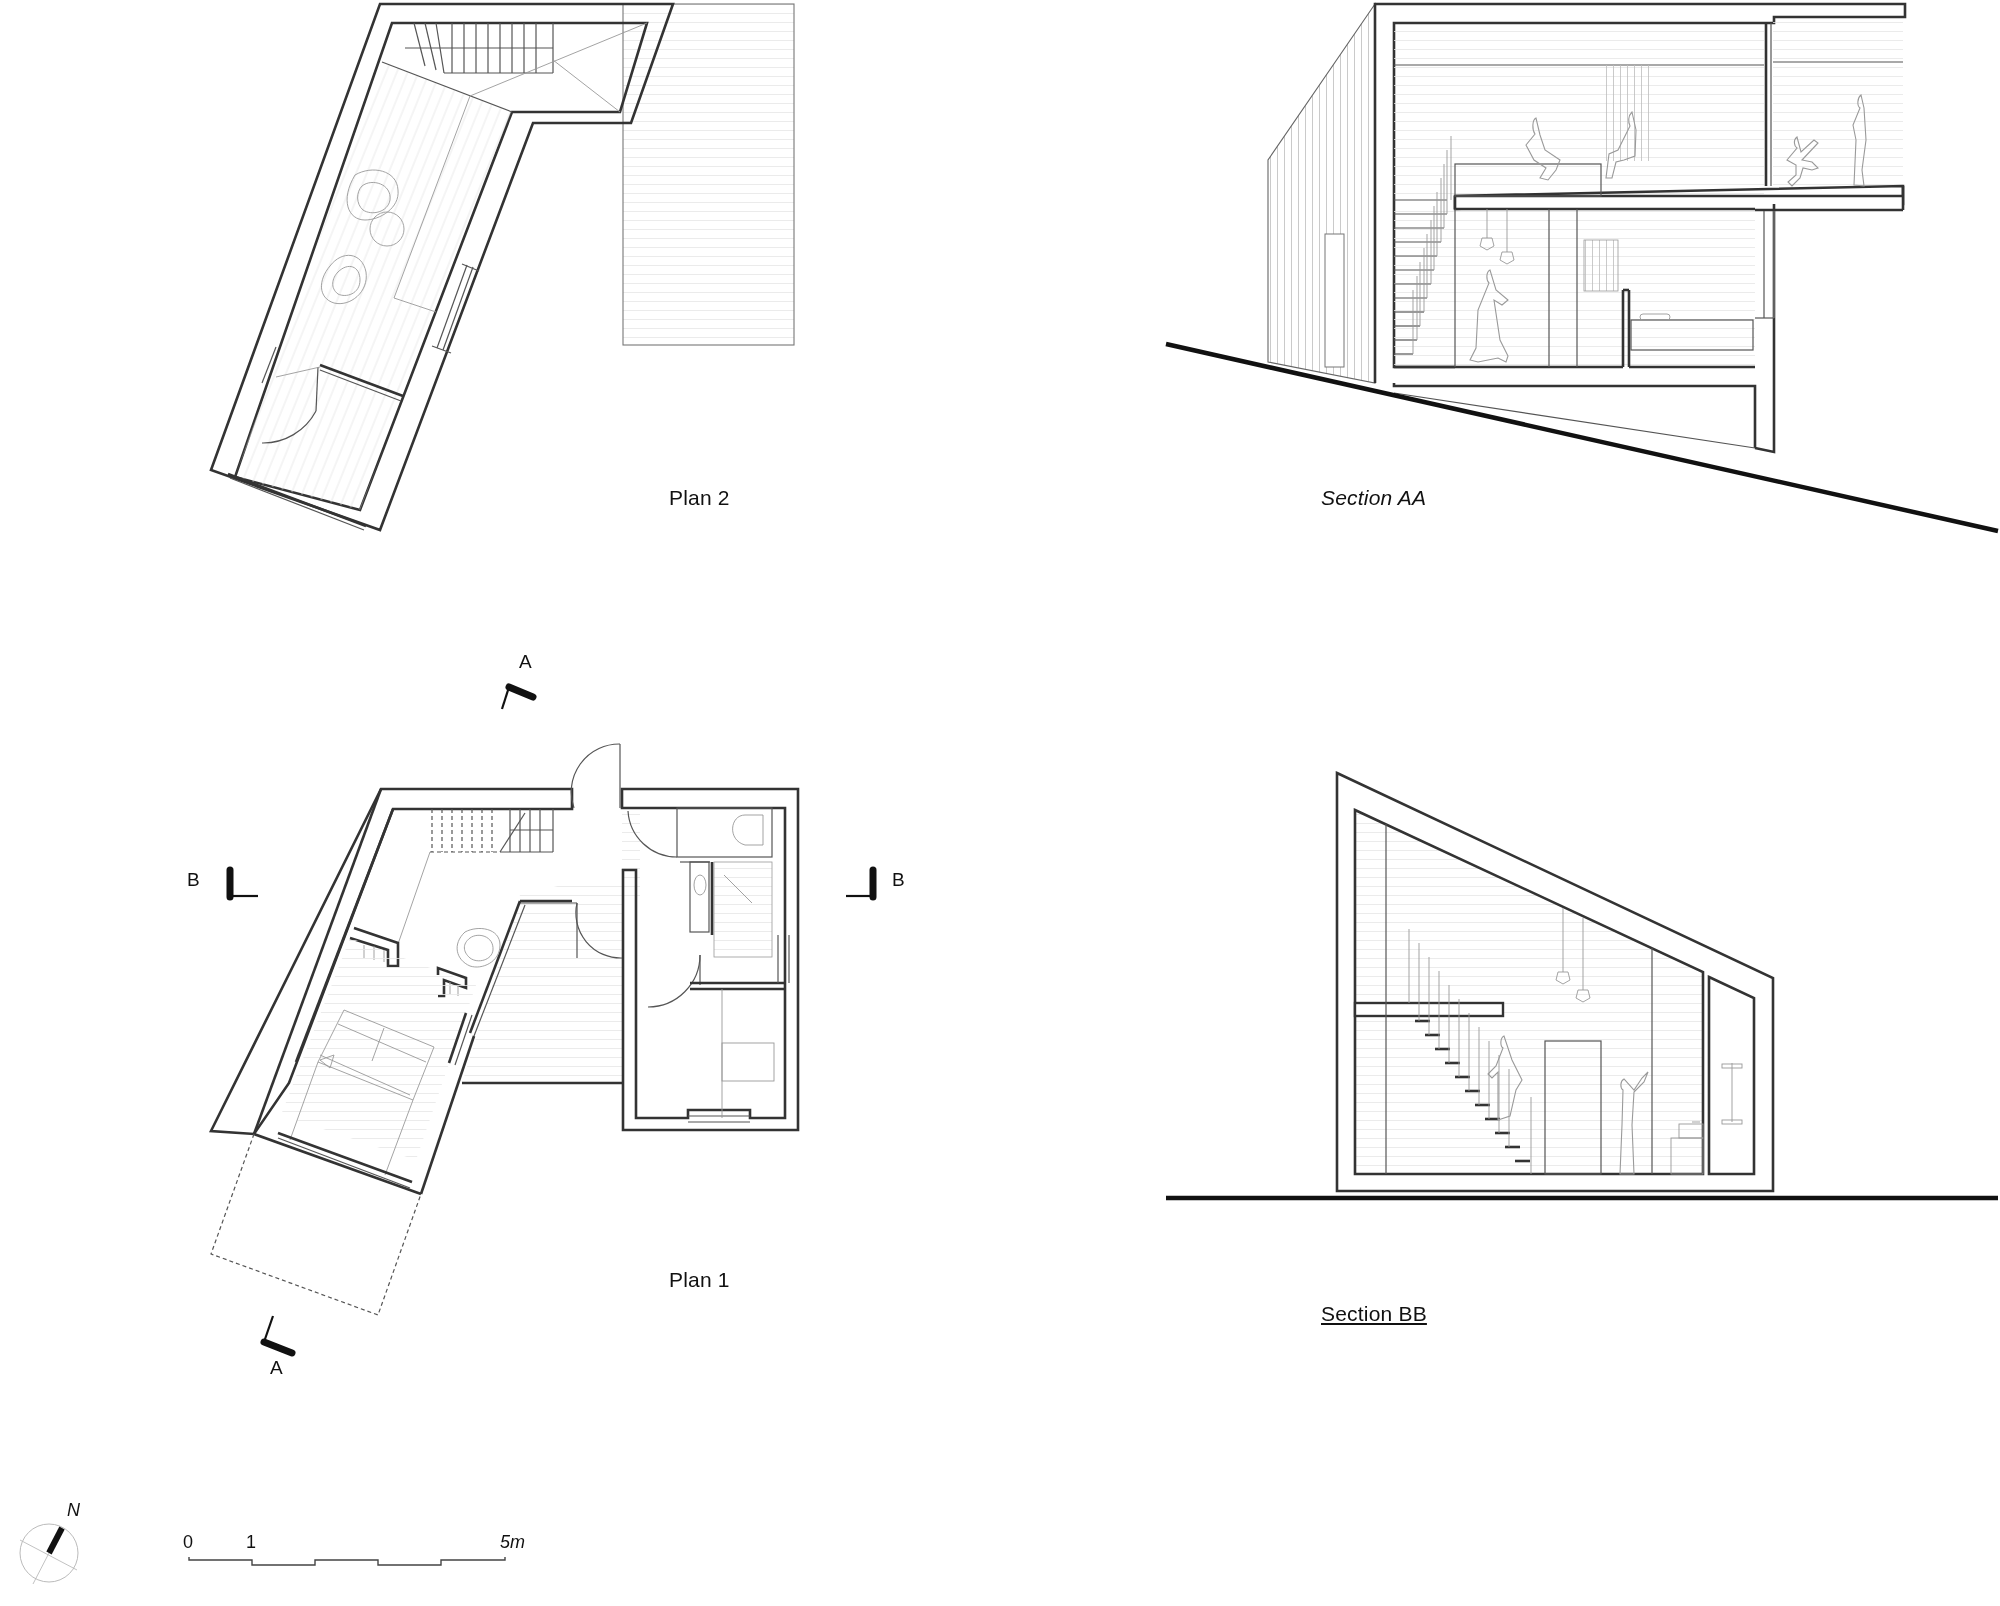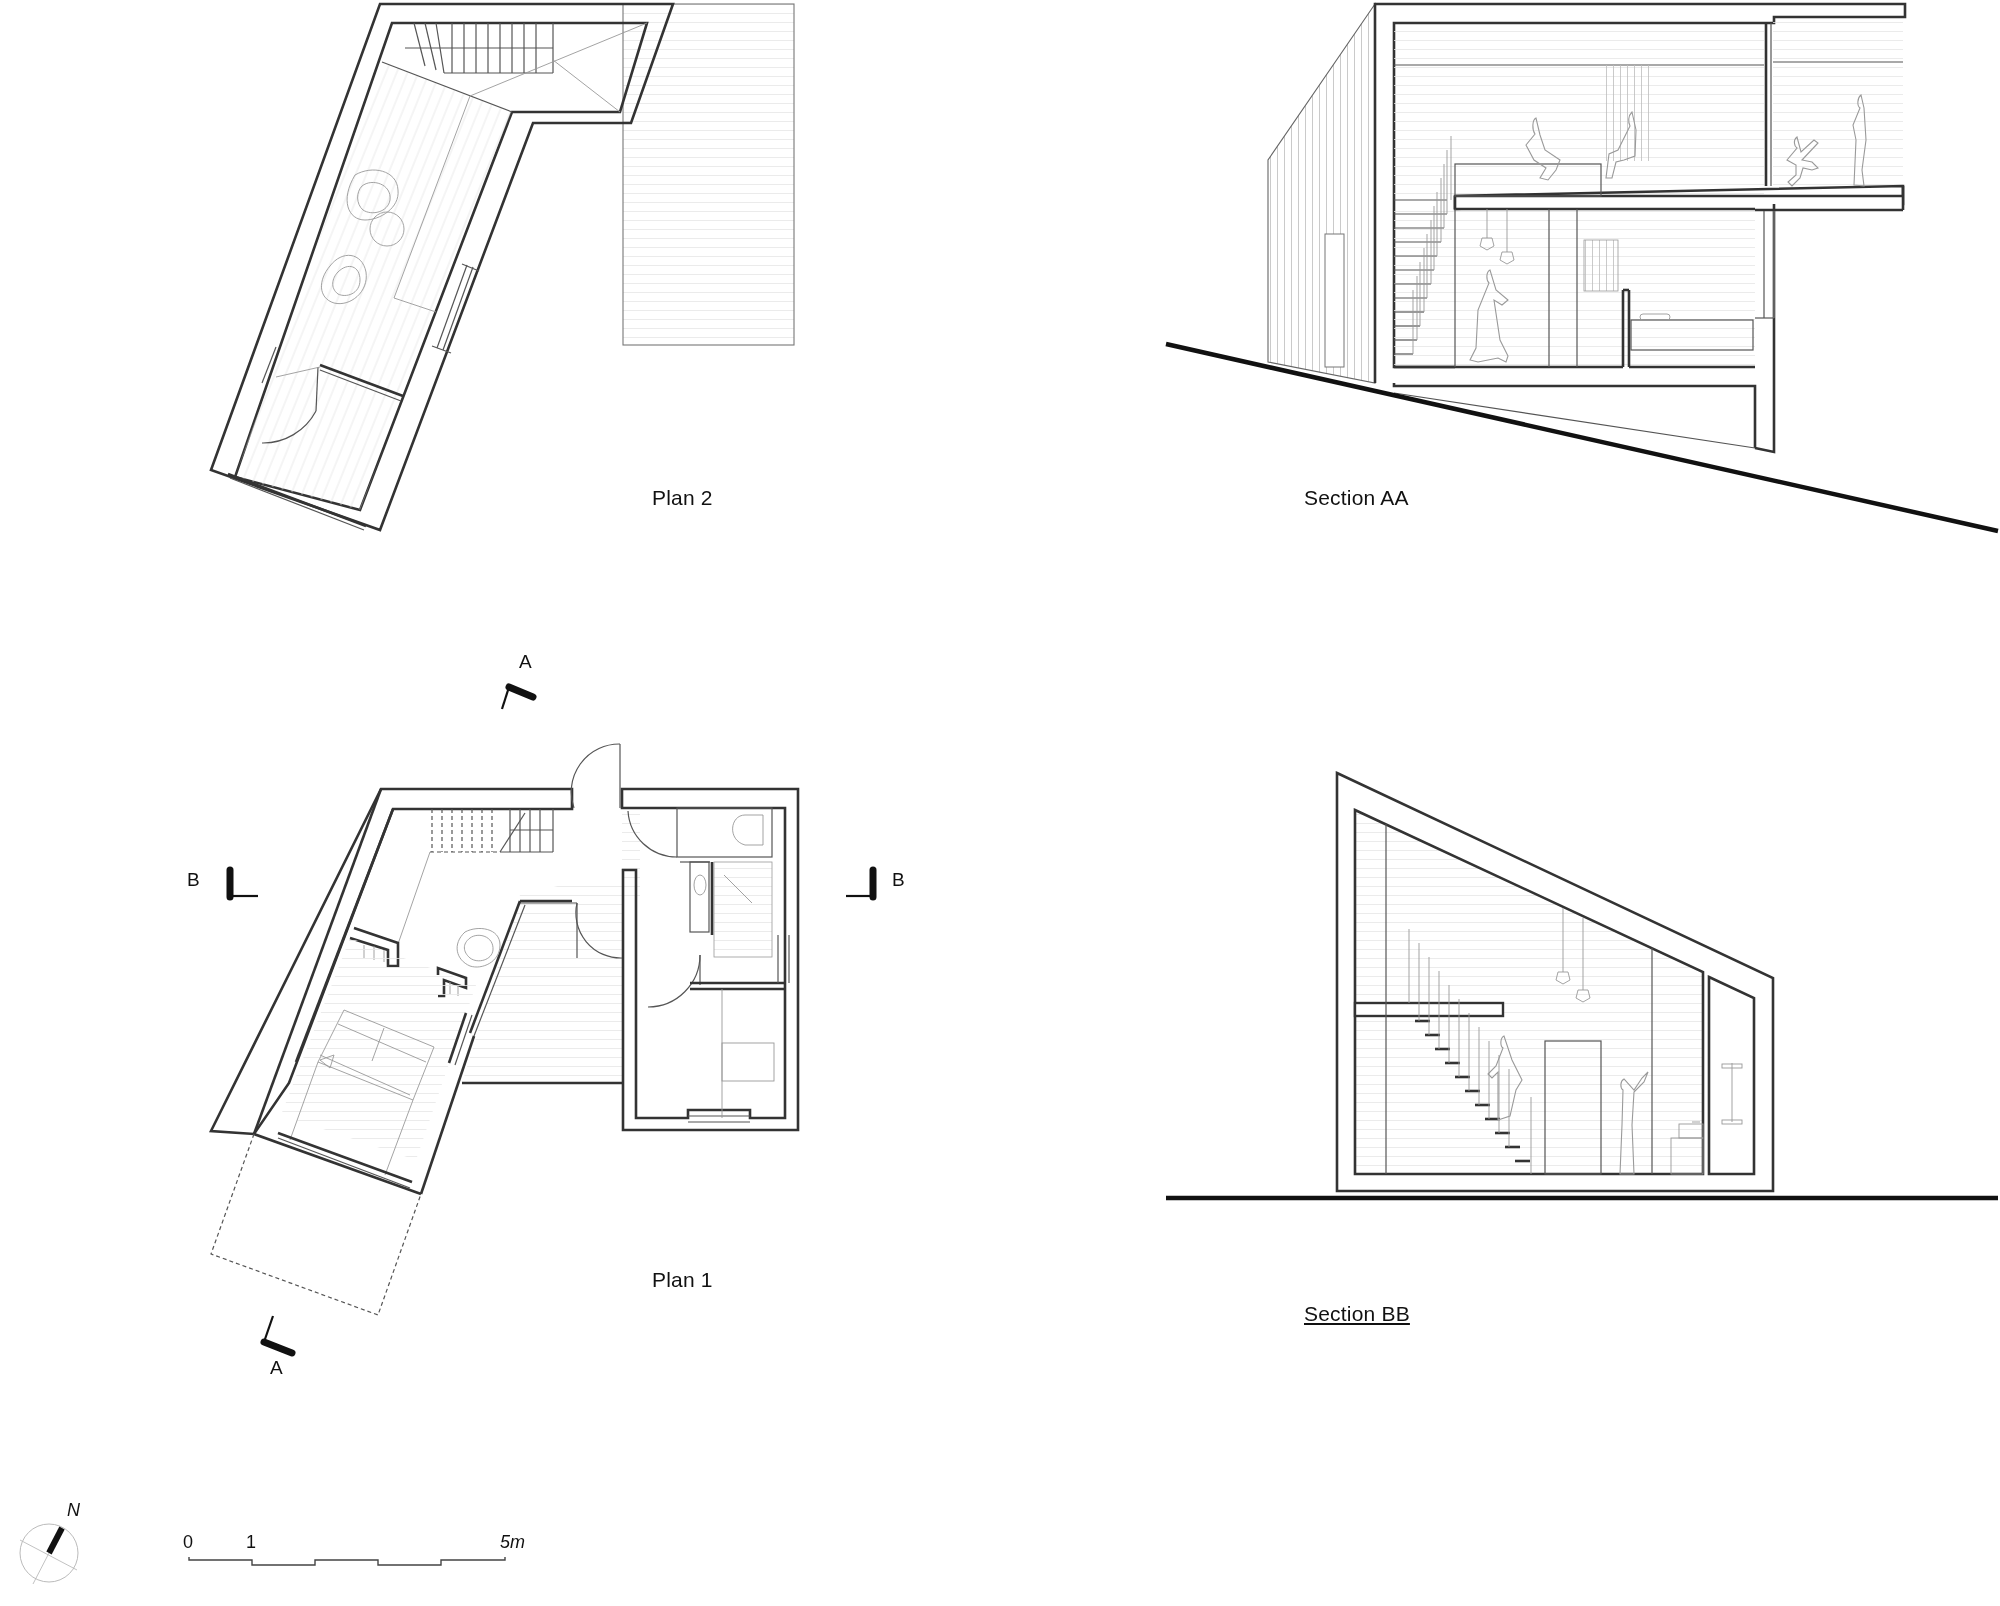--- a/index.html
+++ b/index.html
@@ -1,19 +1,19 @@
 <!DOCTYPE html>
 <html><head>
 <meta charset="utf-8">
 <style>
   html, body { margin: 0; padding: 0; background: #ffffff; }
   body { width: 2000px; height: 1606px; position: relative; overflow: hidden;
          font-family: "Liberation Sans", "DejaVu Sans", sans-serif; color: #111; }
   svg.sheet { position: absolute; left: 0; top: 0; }
-  .label { position: absolute; font-size: 21px; color: #111; white-space: nowrap; letter-spacing: 0.2px; }
+  .label { position: absolute; font-size: 21px; color: #111; white-space: nowrap; letter-spacing: 0.2px; margin-left: 17px; }
   .mark  { position: absolute; font-size: 19px; color: #111; }
   .scale-num { position: absolute; font-size: 18px; color: #111; }
   .wall { fill: none; stroke: #333; stroke-width: 2.6; stroke-linejoin: miter; }
   .thin { fill: none; stroke: #555; stroke-width: 1.2; }
   .hair { fill: none; stroke: #999; stroke-width: 0.9; }
   .dash { fill: none; stroke: #555; stroke-width: 1.2; stroke-dasharray: 4 3; }
   .ground { stroke: #111; stroke-width: 4.5; }
   .marker { stroke: #111; stroke-width: 7; stroke-linecap: round; }
   .marker-thin { stroke: #111; stroke-width: 2.2; }
   .hatch-h { fill: url(#hatchH); }
@@ -383,21 +383,21 @@
     <line x1="20" y1="1540" x2="77" y2="1570" stroke="#bbb" stroke-width="0.9"></line>
     <line x1="49" y1="1553" x2="33" y2="1584" stroke="#bbb" stroke-width="0.9"></line>
     <line x1="49" y1="1553" x2="62" y2="1528" stroke="#111" stroke-width="6"></line>
   </g>
   <g>
     <polyline fill="none" stroke="#444" stroke-width="1.4" points="189,1557 189,1560 252,1560 252,1565 315,1565 315,1560 378,1560 378,1565 441,1565 441,1560 505,1560 505,1557"></polyline>
   </g>
 </svg>
 
 <div class="label" style="left:652px; top:486px;">Plan 2</div>
-<div class="label" style="left:1304px; top:486px;">Section AA</div>
+<div class="label" style="left:1304px; top:486px;font-style:italic;">Section AA</div>
 <div class="label" style="left:652px; top:1268px;">Plan 1</div>
 <div class="label" style="left:1304px; top:1302px;text-decoration:underline;">Section BB</div>
 
 <div class="mark" style="left:519px; top:651px;">A</div>
 <div class="mark" style="left:270px; top:1357px;">A</div>
 <div class="mark" style="left:187px; top:869px;">B</div>
 <div class="mark" style="left:892px; top:869px;">B</div>
 
 <div class="mark" style="left:67px; top:1500px; font-style:italic; font-size:18px;">N</div>
 

